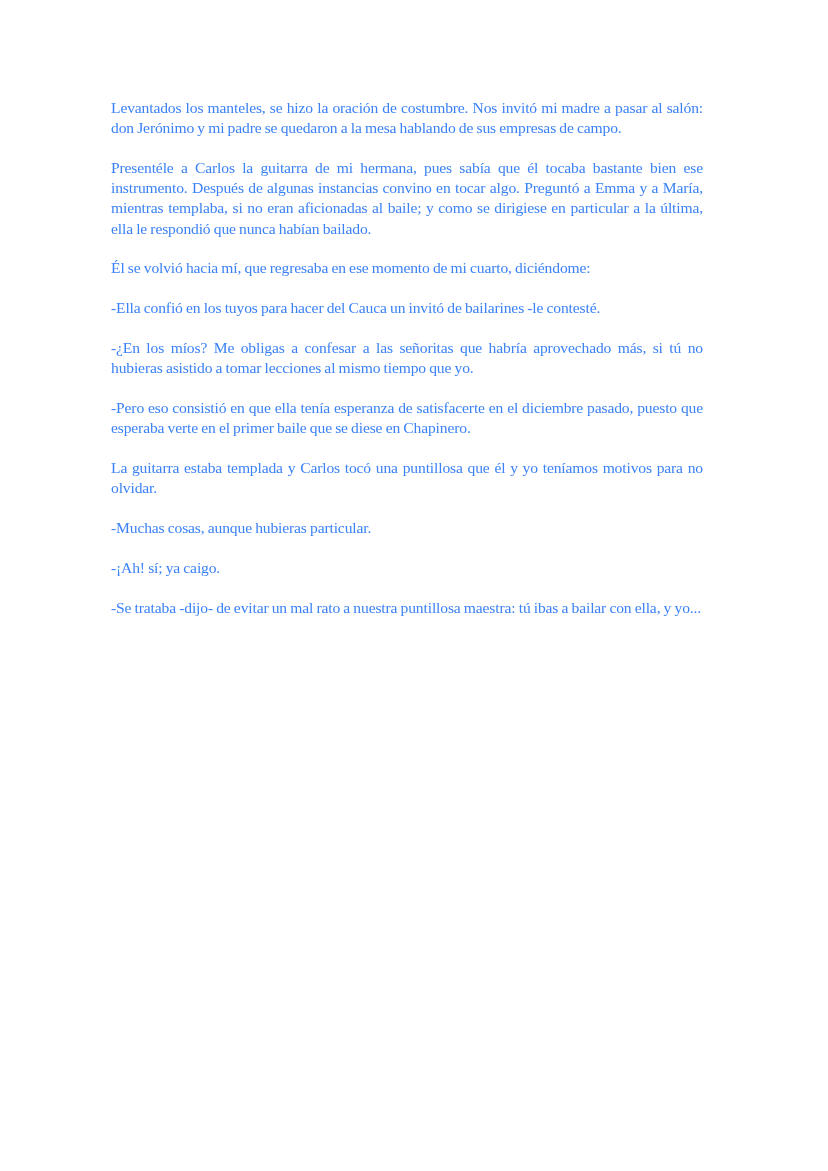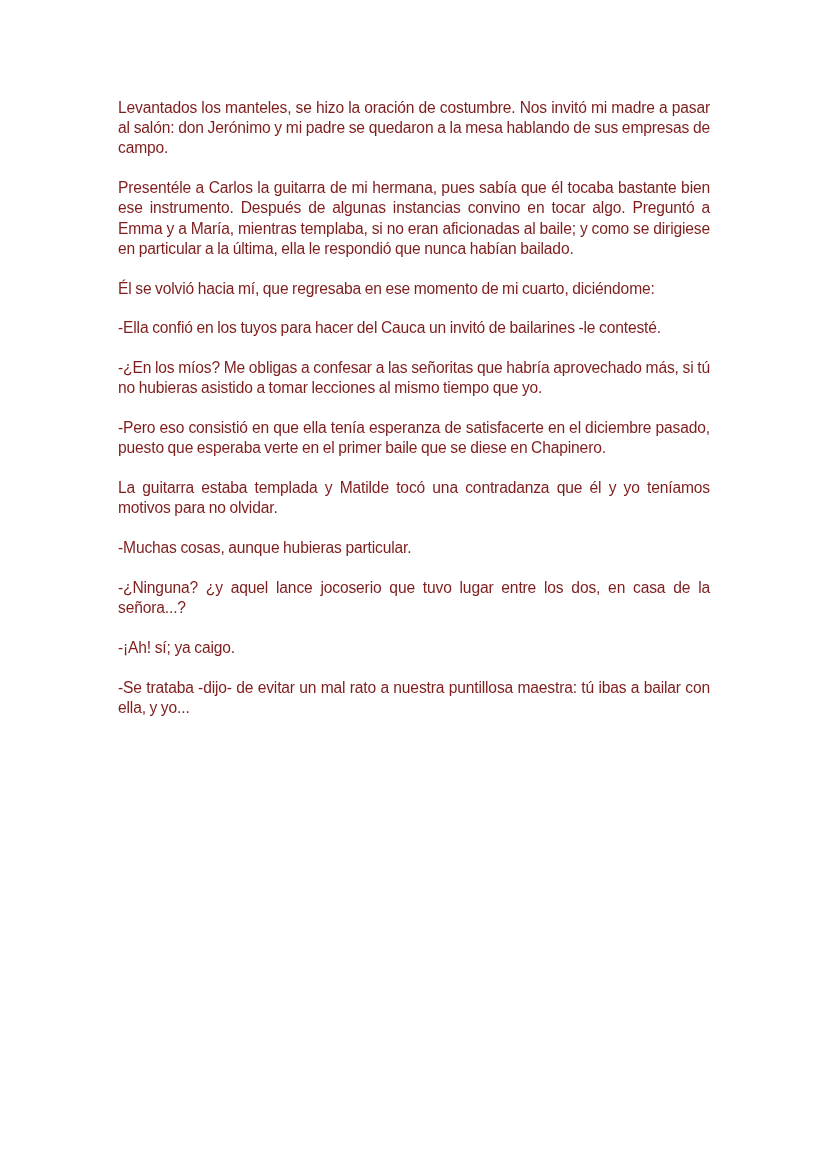--- a/index.html
+++ b/index.html
@@ -8,44 +8,43 @@
       background: #ffffff;
     }
     body {
       width: 828px;
       height: 1171px;
       position: relative;
       overflow: hidden;
     }
     .page {
       position: absolute;
-      left: 118px;
+      left: 111px;
       top: 98px;
       width: 592px;
-      font-family: Liberation Sans, sans-serif;
+      font-family: Liberation Serif, serif;
       font-size: 15.6px;
       line-height: 20.2px;
-      color: #7f1d1d;
+      color: #3b82f6;
       letter-spacing: -0.15px;
       word-spacing: -0.5px;
     }
     .para {
       margin: 0 0 19.6px 0;
       text-align: justify;
       text-align-last: left;
     }
   </style>
 </head>
 <body>
 
 <div class="page">
   <p class="para">Levantados los manteles, se hizo la oración de costumbre. Nos invitó mi madre a pasar al salón: don Jerónimo y mi padre se quedaron a la mesa hablando de sus empresas de campo.</p>
   <p class="para">Presentéle a Carlos la guitarra de mi hermana, pues sabía que él tocaba bastante bien ese instrumento. Después de algunas instancias convino en tocar algo. Preguntó a Emma y a María, mientras templaba, si no eran aficionadas al baile; y como se dirigiese en particular a la última, ella le respondió que nunca habían bailado.</p>
   <p class="para">Él se volvió hacia mí, que regresaba en ese momento de mi cuarto, diciéndome:</p>
   <p class="para">-Ella confió en los tuyos para hacer del Cauca un invitó de bailarines -le contesté.</p>
   <p class="para">-¿En los míos? Me obligas a confesar a las señoritas que habría aprovechado más, si tú no hubieras asistido a tomar lecciones al mismo tiempo que yo.</p>
   <p class="para">-Pero eso consistió en que ella tenía esperanza de satisfacerte en el diciembre pasado, puesto que esperaba verte en el primer baile que se diese en Chapinero.</p>
-  <p class="para">La guitarra estaba templada y Matilde tocó una contradanza que él y yo teníamos motivos para no olvidar.</p>
+  <p class="para">La guitarra estaba templada y Carlos tocó una puntillosa que él y yo teníamos motivos para no olvidar.</p>
   <p class="para">-Muchas cosas, aunque hubieras particular.</p>
-  <p class="para">-¿Ninguna? ¿y aquel lance jocoserio que tuvo lugar entre los dos, en casa de la señora...?</p>
   <p class="para">-¡Ah! sí; ya caigo.</p>
   <p class="para">-Se trataba -dijo- de evitar un mal rato a nuestra puntillosa maestra: tú ibas a bailar con ella, y yo...</p>
 </div>
 
 </body></html>

